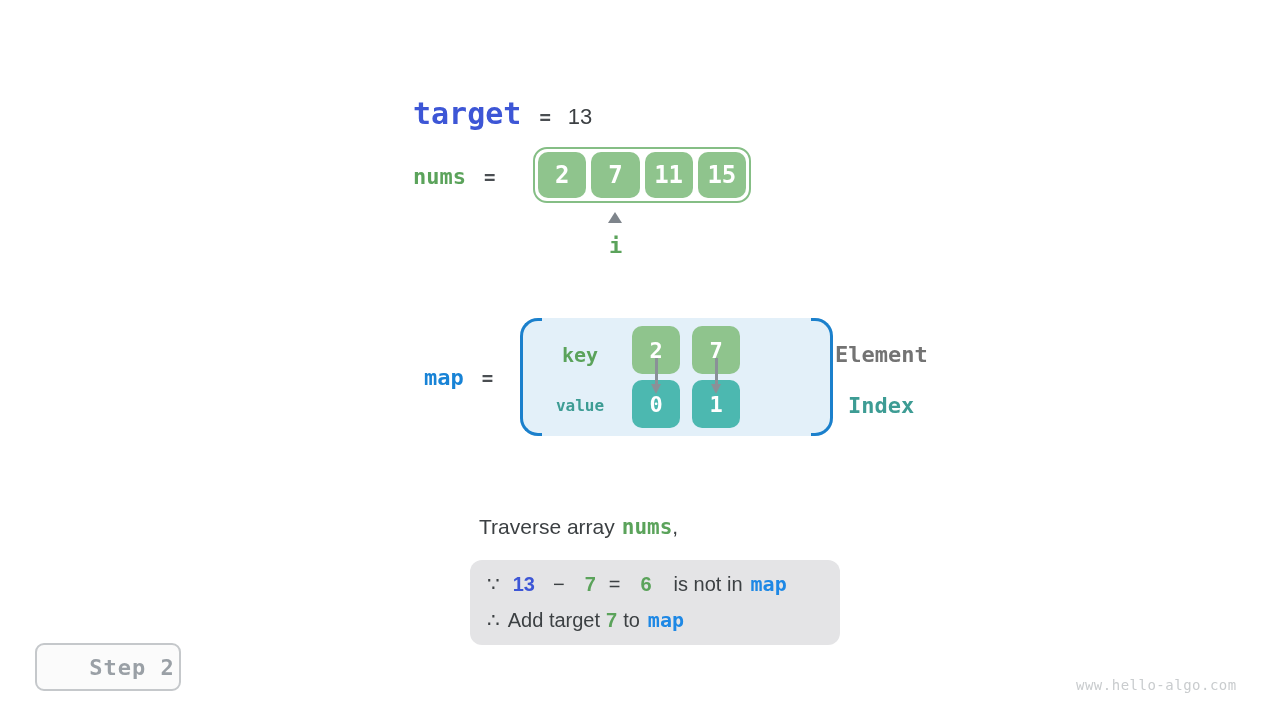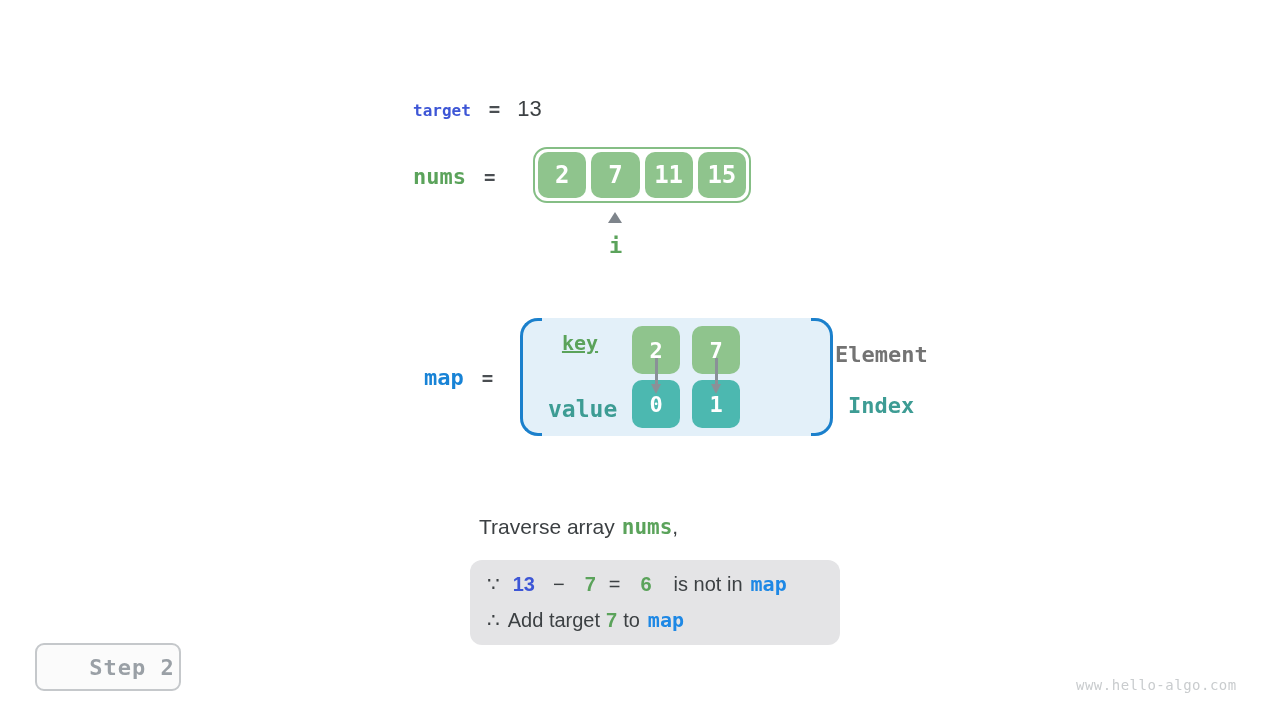--- a/index.html
+++ b/index.html
@@ -8,21 +8,21 @@
     background:#ffffff;
     font-family:"Liberation Sans", sans-serif;
     position:relative;
     overflow:hidden;
   }
   .abs { position:absolute; }
   .mono { font-family:"DejaVu Sans Mono", monospace; font-weight:bold; }
 
   
   .target-row { left:413px; top:96px; display:flex; align-items:baseline; }
-  .var-blue   { font-size:16px; color:#3D56D6; }
+  .var-blue   { font-size:30px; color:#3D56D6; }
   .eq-sign    { font-family:"DejaVu Sans Mono", monospace; font-weight:bold;
                 font-size:19px; color:#4A4E52; margin-left:18px; }
   .target-val { font-size:22px; color:#3C4043; margin-left:17px; }
 
   
   .nums-row  { left:413px; top:164px; display:flex; align-items:baseline; }
   .var-green { font-size:22px; color:#5BA35B; }
 
   .array-box {
     left:533px; top:147px; width:218px; height:56px;
@@ -53,24 +53,24 @@
   .map-box {
     left:520px; top:318px; width:313px; height:118px;
     background:#E3F0F9; border-radius:18px;
   }
   .bracket { position:absolute; top:0; bottom:0; width:22px; box-sizing:border-box; }
   .bracket-left  { left:0;  border:3px solid #1B80CC; border-right:none;
                    border-radius:18px 0 0 18px; }
   .bracket-right { right:0; border:3px solid #1B80CC; border-left:none;
                    border-radius:0 18px 18px 0; }
 
-  .key-label   { position:absolute; left:28px; top:13px; width:64px; text-align:center;
-                 font-size:20px; color:#5BA35B;text-decoration:underline; }
+  .key-label   { position:absolute; left:28px; top:25px; width:64px; text-align:center;
+                 font-size:20px; color:#5BA35B; }
   .value-label { position:absolute; left:28px; top:78px; width:64px; text-align:center;
-                 font-size:23px; color:#3D9C94; }
+                 font-size:16px; color:#3D9C94; }
 
   .map-cell {
     position:absolute; width:48px; height:48px; border-radius:10px;
     display:flex; align-items:center; justify-content:center;
     color:#ffffff; font-family:"DejaVu Sans Mono", monospace;
     font-weight:bold; font-size:22px;
   }
   .kcell { background:#8FC48D; top:8px; }
   .vcell { background:#4CB8B0; top:62px; }
   .col1 { left:112px; } .col2 { left:172px; }

